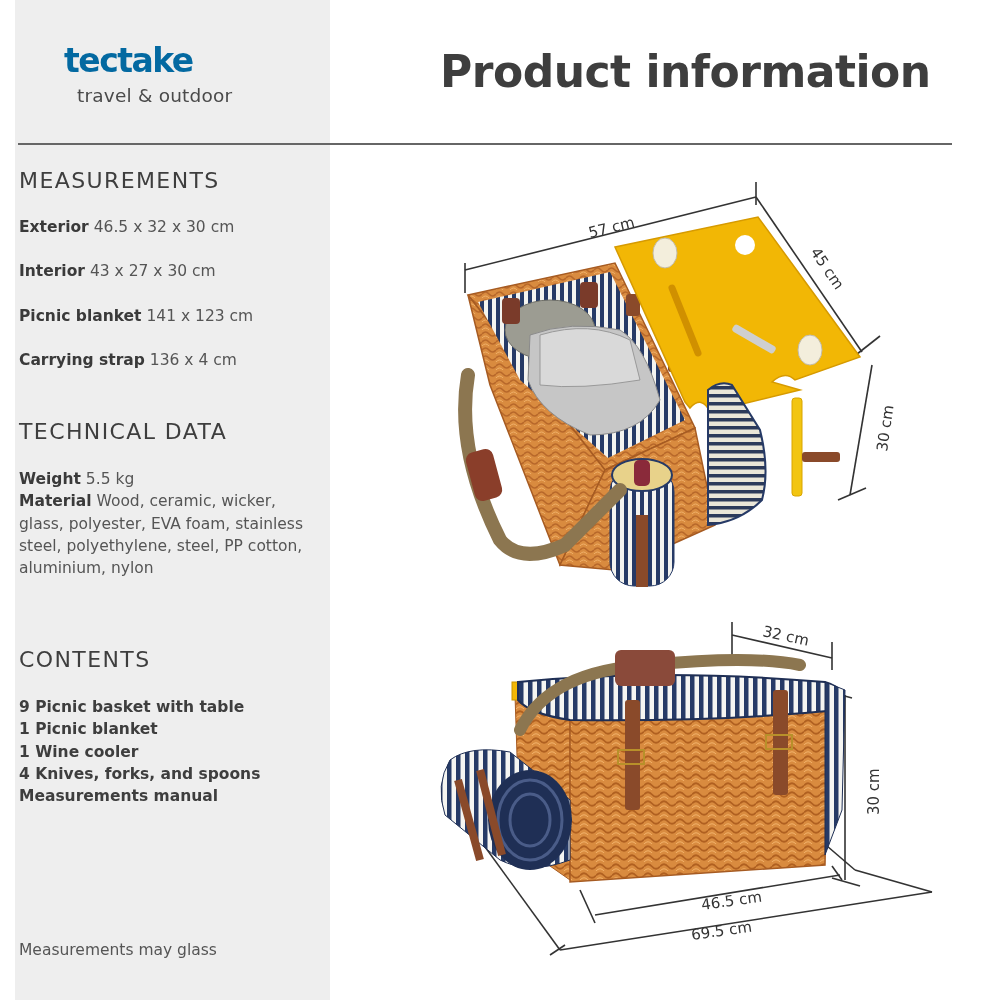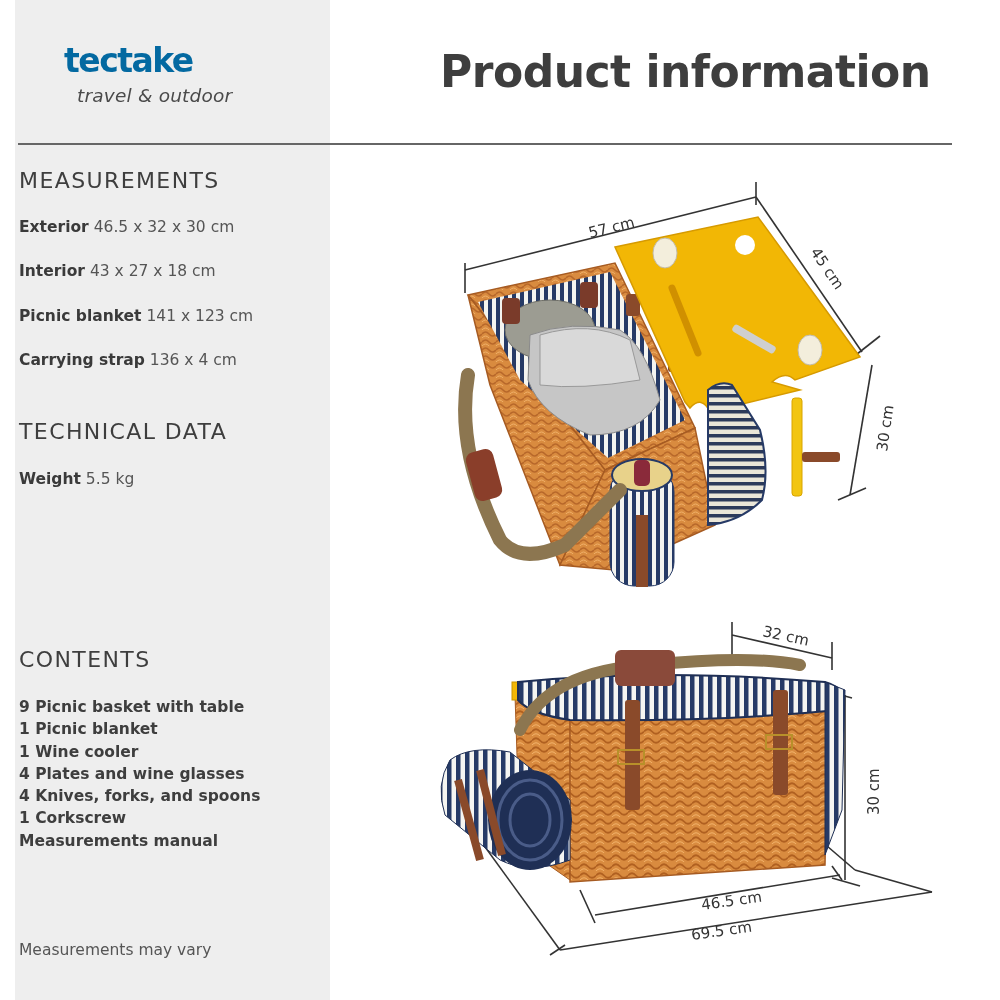--- a/index.html
+++ b/index.html
@@ -3,21 +3,21 @@
 <meta charset="utf-8">
 <style>
   * { margin: 0; padding: 0; box-sizing: border-box; }
   html, body { width: 1000px; height: 1000px; background: #ffffff; overflow: hidden; }
   body { position: relative; font-family: "DejaVu Sans", "Liberation Sans", sans-serif; color: #3c3c3c; }
 
   .sidebar { position: absolute; left: 15px; top: 0; width: 315px; height: 1000px; background: #eeeeee; }
 
   .brand { position: absolute; left: 64px; top: 36px; width: 200px; }
   .brand-name { font-family: "DejaVu Sans", sans-serif; font-weight: bold; font-size: 33px; letter-spacing: -1.5px; color: #0369a1; line-height: 50px; }
-  .brand-tag { position: absolute; left: 13px; top: 49px; font-family: "DejaVu Sans", sans-serif; font-size: 18.5px; color: #4a4a4a; letter-spacing: 0.2px; white-space: nowrap; font-style: italic; }
+  .brand-tag { position: absolute; left: 13px; top: 49px; font-family: "DejaVu Sans", sans-serif; font-size: 18.5px; color: #4a4a4a; letter-spacing: 0.2px; white-space: nowrap; }
 
   .page-title { position: absolute; left: 440px; top: 44px; font-family: "DejaVu Sans", sans-serif; font-size: 44px; color: #3e3e3e; letter-spacing: -0.5px; line-height: 56px; white-space: nowrap; }
 
   .divider { position: absolute; left: 18px; top: 143px; width: 934px; height: 2px; background: #666; }
 
   .section-title { position: absolute; left: 19px; font-family: "DejaVu Sans", sans-serif; font-size: 22px; letter-spacing: 1.4px; color: #3e3e3e; font-weight: normal; }
   .spec { position: absolute; left: 19px; font-size: 15.5px; color: #555; white-space: nowrap; }
   .spec b { color: #3a3a3a; font-weight: bold; margin-top: 24px; }
   .tech { position: absolute; left: 19px; top: 468px; width: 300px; font-size: 15.5px; line-height: 22.3px; color: #555; }
   .tech b { color: #3a3a3a; }
@@ -41,51 +41,53 @@
 
 <div class="divider"></div>
 
 <h2 class="section-title" style="top:168px">MEASUREMENTS</h2>
 <div class="spec" style="top:218px">
   <b>Exterior</b>
   <span>46.5 x 32 x 30 cm</span>
 </div>
 <div class="spec" style="top:262px">
   <b>Interior</b>
-  <span>43 x 27 x 18 cm</span>
+  <span>43 x 27 x 30 cm</span>
 </div>
 <div class="spec" style="top:307px">
   <b>Picnic blanket</b>
   <span>141 x 123 cm</span>
 </div>
 <div class="spec" style="top:351px">
   <b>Carrying strap</b>
   <span>136 x 4 cm</span>
 </div>
 
 <h2 class="section-title" style="top:419px">TECHNICAL DATA</h2>
 <div class="tech">
   <div>
     <b>Weight</b>
     <span>5.5 kg</span>
   </div>
+  <div>
+    <b>Material</b>
+    <span>Wood, ceramic, wicker, glass, polyester, EVA foam, stainless steel, polyethylene, steel, PP cotton, aluminium, nylon</span>
+  </div>
 </div>
 
 <h2 class="section-title" style="top:647px">CONTENTS</h2>
 <ul class="contents">
   <li>9 Picnic basket with table</li>
   <li>1 Picnic blanket</li>
   <li>1 Wine cooler</li>
-  <li>4 Plates and wine glasses</li>
   <li>4 Knives, forks, and spoons</li>
-  <li>1 Corkscrew</li>
   <li>Measurements manual</li>
 </ul>
 
-<div class="note">Measurements may vary</div>
+<div class="note">Measurements may glass</div>
 
 <svg class="figure" style="left:440px; top:170px" width="470" height="440" viewBox="0 0 470 440">
   <defs>
     <pattern id="wicker" width="14" height="8" patternUnits="userSpaceOnUse">
       <rect width="14" height="8" fill="#d98b3f"></rect>
       <path d="M0 4 Q3.5 0 7 4 T14 4" stroke="#b8682a" stroke-width="1.6" fill="none"></path>
       <path d="M0 8 Q3.5 4 7 8 T14 8" stroke="#f0b068" stroke-width="1" fill="none"></path>
     </pattern>
     <pattern id="stripes" width="8" height="8" patternUnits="userSpaceOnUse">
       <rect width="8" height="8" fill="#f4f4f0"></rect>

